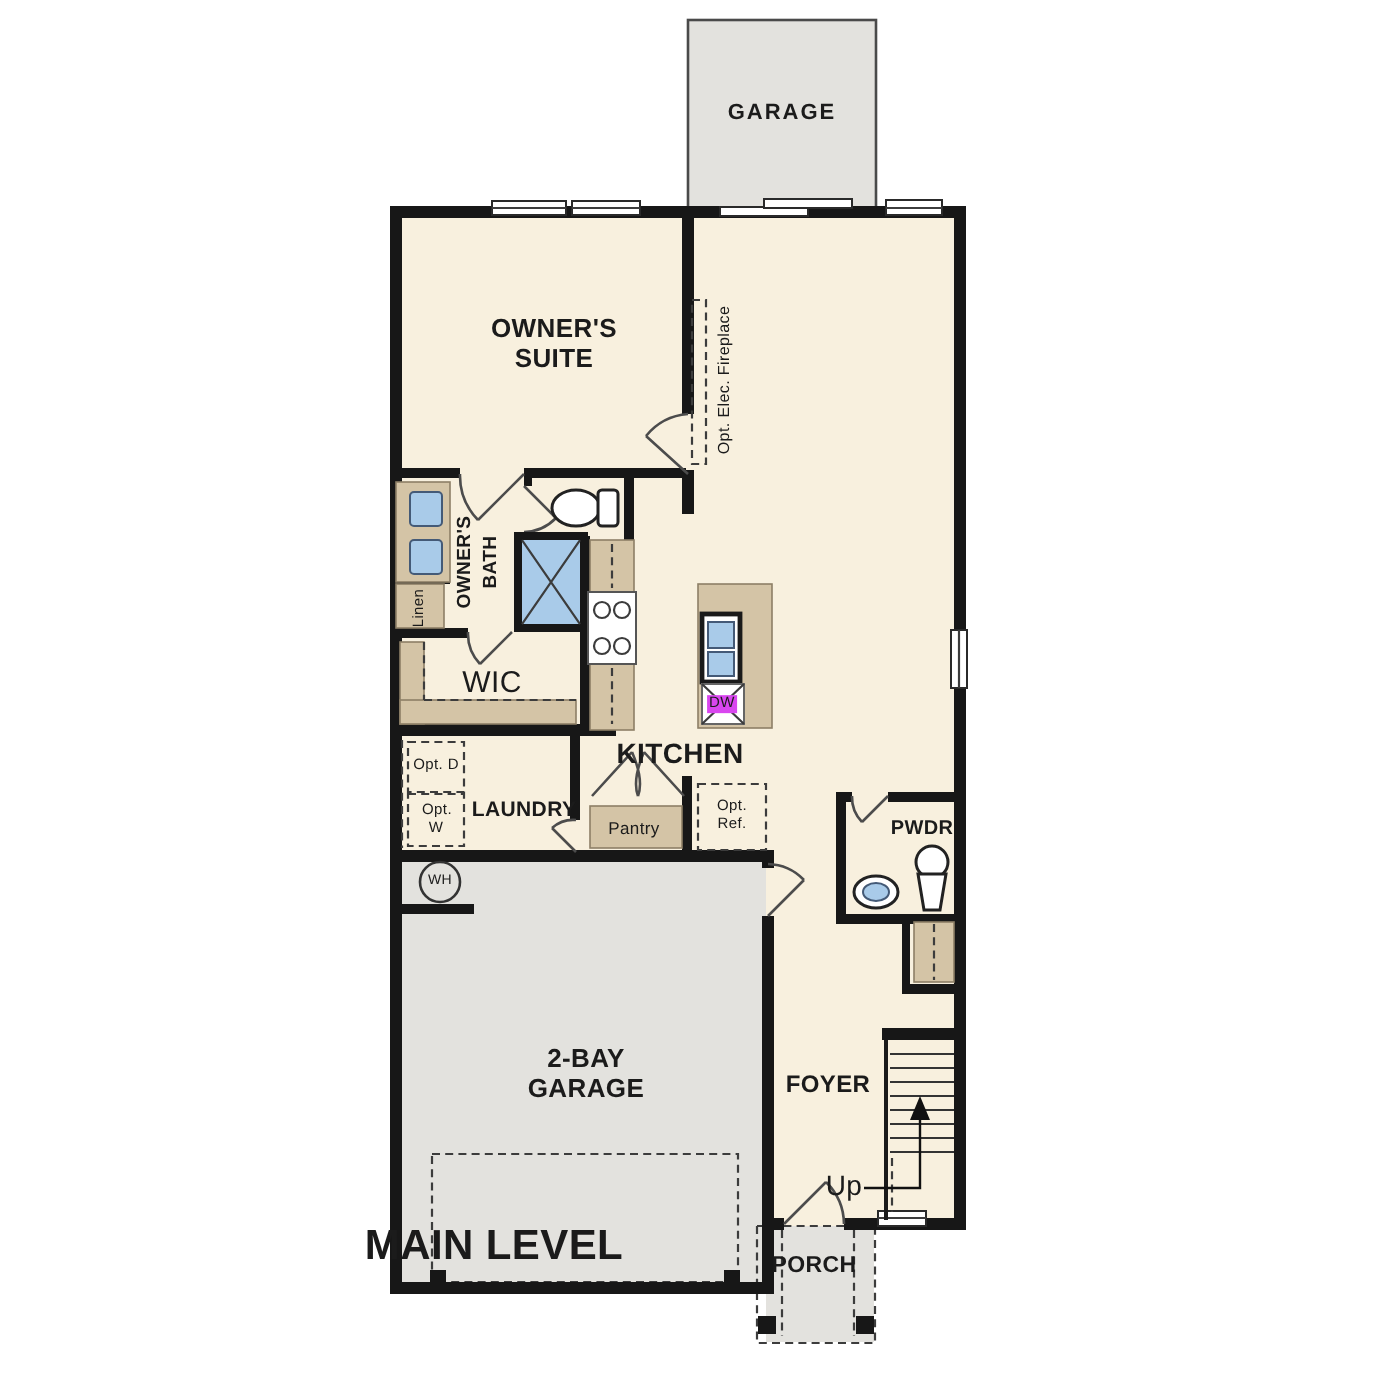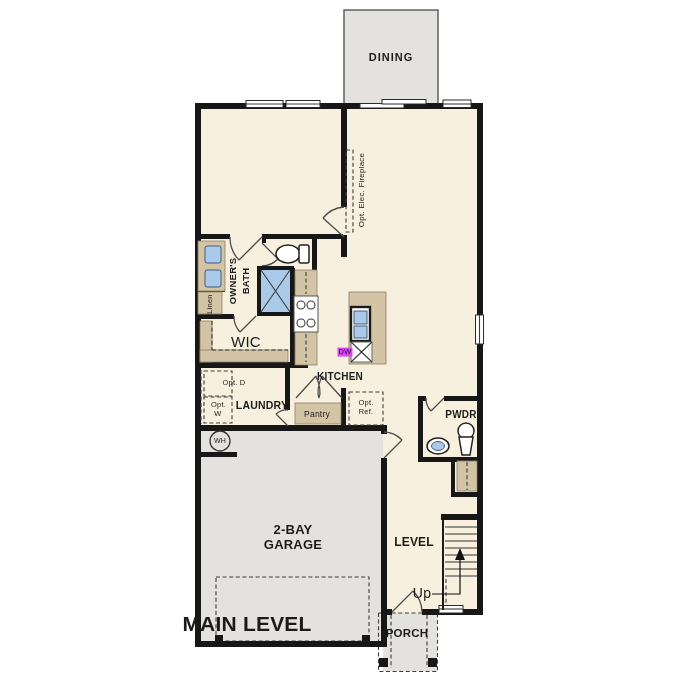--- a/index.html
+++ b/index.html
@@ -204,32 +204,33 @@
     <path d="M443,520 V610" stroke="#1a1a1a" stroke-width="2" fill="none"></path>
     <path d="M445,527 H477 M445,534 H477 M445,541 H477 M445,548 H477 M445,555 H477 M445,562 H477 M445,569 H477 M445,576 H477" stroke="#333" stroke-width="1" fill="none"></path>
     <path d="M446,579 V606" class="dash"></path>
     <polygon points="460,548 455,560 465,560" fill="#111"></polygon>
     <path d="M460,560 V594 H432" stroke="#111" stroke-width="1.2" fill="none"></path>
   </g>
 
   <circle cx="220" cy="441" r="10" fill="none" stroke="#333" stroke-width="1.3"></circle>
 </svg>
 
-  <div class="lbl" style="left:391px;top:57px;font-size:11px;letter-spacing:1px">DINING</div>
+  <div class="lbl" style="left:391px;top:57px;font-size:11px;letter-spacing:1px">GARAGE</div>
+  <div class="lbl wrap" style="left:277px;top:172px;width:100px;font-size:13px">OWNER'S SUITE</div>
   <div class="lbl rot reg" style="left:362px;top:190px;font-size:8px">Opt. Elec. Fireplace</div>
   <div class="lbl rot wrap" style="left:240px;top:281px;width:56px;font-size:9.5px;line-height:1.35">OWNER'S BATH</div>
   <div class="lbl rot reg" style="left:210px;top:304px;font-size:7.5px">Linen</div>
   <div class="lbl reg" style="left:246px;top:342px;font-size:15px">WIC</div>
-  <div class="lbl" style="left:340px;top:377px;font-size:10px">KITCHEN</div>
-  <div class="lbl reg" style="left:345px;top:352px;font-size:7.5px;background:#d946ef;padding:0 1px">DW</div>
-  <div class="lbl reg wrap" style="left:234px;top:383px;width:26px;font-size:7.5px">Opt. D</div>
+  <div class="lbl" style="left:340px;top:377px;font-size:14px">KITCHEN</div>
+  <div class="lbl reg" style="left:361px;top:352px;font-size:7.5px;background:#d946ef;padding:0 1px">DW</div>
+  <div class="lbl reg wrap" style="left:218px;top:383px;width:26px;font-size:7.5px">Opt. D</div>
   <div class="lbl reg wrap" style="left:218px;top:410px;width:14px;font-size:7.5px">Opt. W</div>
   <div class="lbl" style="left:262px;top:405px;font-size:10.5px">LAUNDRY</div>
   <div class="lbl reg" style="left:317px;top:414px;font-size:8.5px">Pantry</div>
   <div class="lbl reg wrap" style="left:366px;top:408px;width:26px;font-size:7.5px">Opt. Ref.</div>
   <div class="lbl" style="left:461px;top:415px;font-size:10px">PWDR</div>
   <div class="lbl reg" style="left:220px;top:441px;font-size:7px">WH</div>
   <div class="lbl wrap" style="left:293px;top:537px;width:82px;font-size:13px">2-BAY GARAGE</div>
-  <div class="lbl" style="left:414px;top:542px;font-size:12px">LEVEL</div>
+  <div class="lbl" style="left:414px;top:542px;font-size:12px">FOYER</div>
   <div class="lbl reg" style="left:422px;top:593px;font-size:14px">Up</div>
   <div class="lbl" style="left:407px;top:634px;font-size:11.5px">PORCH</div>
   <div class="lbl" style="left:247px;top:624px;font-size:21px">MAIN LEVEL</div>
 </div>
 
 </body></html>

